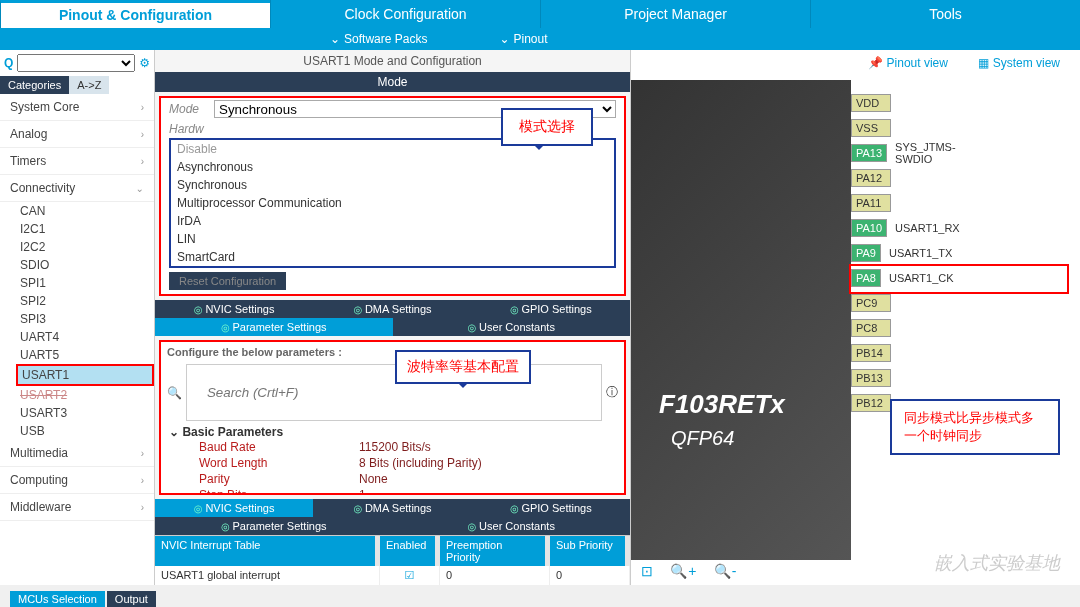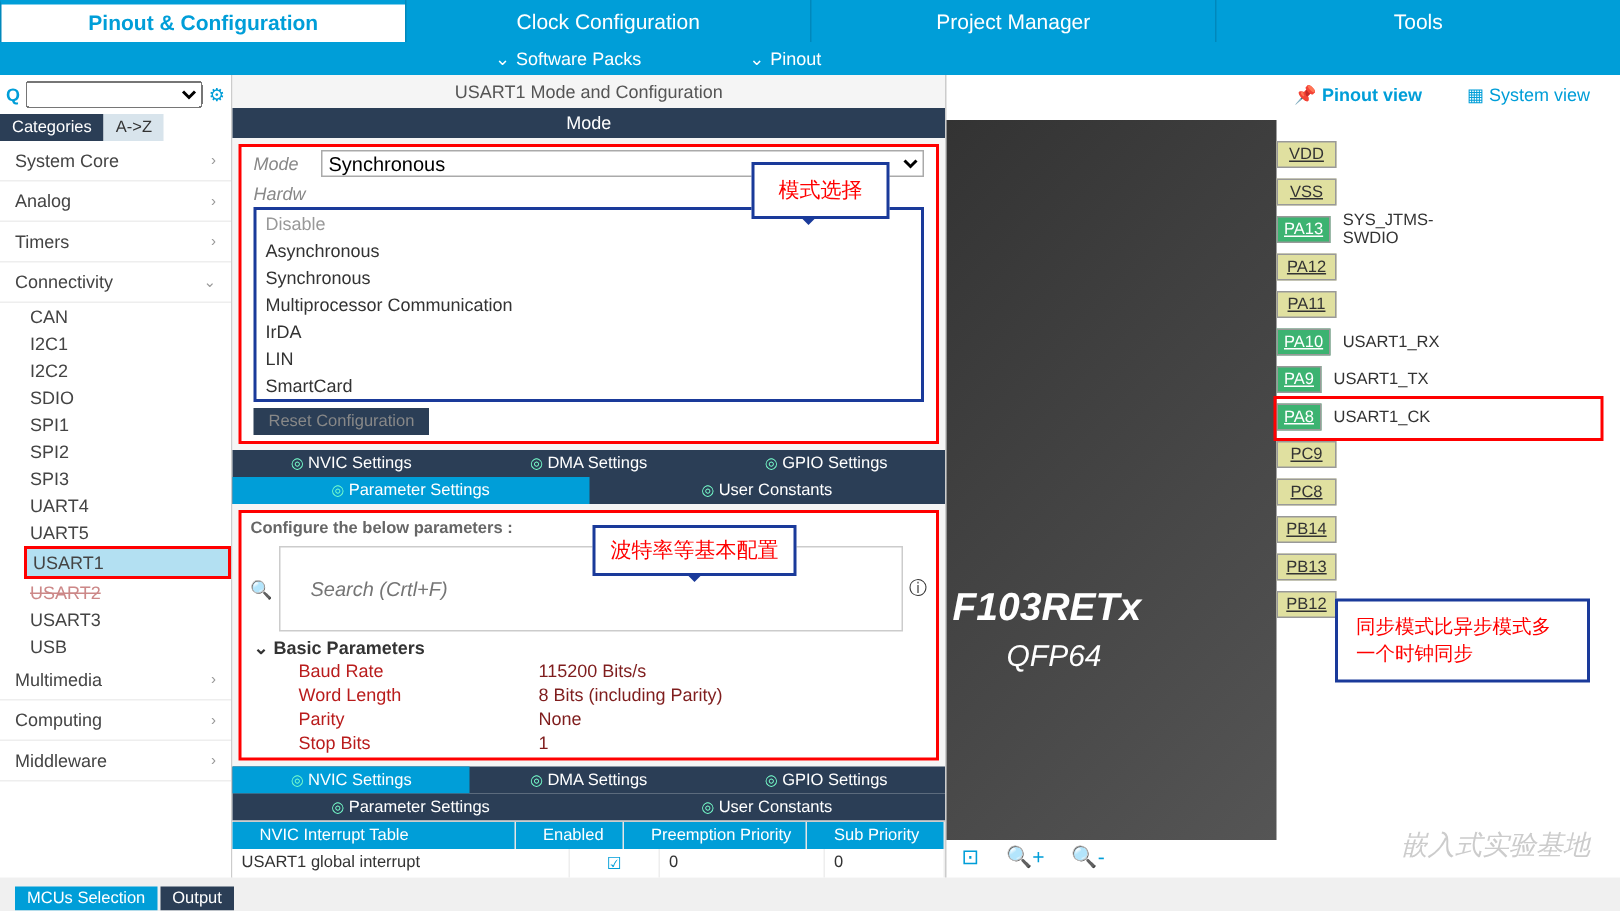--- a/index.html
+++ b/index.html
@@ -48,32 +48,32 @@
 .parambox .srch input { flex: 1; border: 1px solid #ccc; padding: 20px; font-style: italic; color: #aaa; }
 .parambox .grp { padding: 2px 8px; font-size: 12px; }
 .parambox .grp .gname { color: #333; font-weight: bold; }
 .parambox .grp .prow { display: flex; padding: 1px 0 1px 30px; }
 .parambox .grp .prow .pn { width: 160px; color: #b91c1c; }
 .parambox .grp .prow .pv { color: #7f1d1d; }
 .callout2 { position: absolute; left: 240px; top: 300px; border: 2px solid #1a3a9a; background: #fff; padding: 6px 10px; color: red; font-size: 14px; z-index: 10; text-align:center; }
 .callout2::after { content: ""; position: absolute; left: 60px; bottom: -12px; border: 6px solid transparent; border-top-color: #1a3a9a; }
 .nvictable { border-top: 1px solid #ccc; }
 .nvictable .nhdr { display: flex; background: #009ed8; color: #fff; font-size: 11px; }
-.nvictable .nhdr div { padding: 3px 6px; border-right: 1px solid #e5e5e5; margin-left: 12px; }
+.nvictable .nhdr div { padding: 3px 6px; border-right: 5px solid #e5e5e5; }
 .nvictable .nrow { display: flex; font-size: 11px; background: #fff; }
 .nvictable .nrow div { padding: 3px 6px; border-right: 1px solid #eee; }
 .right { width: 450px; background: #fff; position: relative; border-left: 1px solid #ccc; }
 .right .viewbar { display: flex; gap: 30px; padding: 6px 20px; font-size: 12px; color: #009ed8; justify-content:flex-end;}
-.right .viewbar .v.active { font-weight: bold; }
+.right .viewbar .v.active { font-weight: normal; }
 .right .chip { position: absolute; left: 0px; top: 30px; width: 220px; height: 480px; background: linear-gradient(135deg,#333 0%,#555 100%); color: #fff; display: flex; align-items: center; justify-content: center; flex-direction: column; }
-.right .chipname { font-size: 26px; font-weight: bold; font-style: italic; position:absolute; bottom:140px; left:4px;}
+.right .chipname { font-size: 26px; font-weight: bold; font-style: italic; position:absolute; bottom:140px; left:28px;}
 .right .chippkg { font-size: 20px; font-style: italic; position:absolute; bottom:110px; left:40px;}
 .right .pins { position: absolute; left: 220px; top: 40px; width: 100px; }
 .right .pin { height: 25px; display: flex; align-items: center; }
-.right .pin .pname { width: 40px; background: #e0e0a0; color: #333; padding: 2px 4px; font-size: 11px; text-align: center; border: 1px solid #999; text-decoration: underline; }
+.right .pin .pname { width: 40px; background: #e0e0a0; color: #333; padding: 2px 4px; font-size: 11px; border: 1px solid #999; }
 .right .pin .pname.green { background: #3cb371; color: #fff; }
 .right .pin .pfunc { padding-left: 8px; font-size: 11px; color: #333; }
 .right .redbox { position: absolute; border: 2px solid red; }
 .callout3 { position: absolute; right: 20px; bottom: 130px; border: 2px solid #1a3a9a; background: #fff; padding: 8px 12px; color: red; font-size: 13px; width: 170px; }
 .zoombar { position: absolute; bottom: 6px; left: 10px; display: flex; gap: 18px; color: #009ed8; font-size: 14px; }
 .watermark { position: absolute; right: 20px; bottom: 10px; color: #ccc; font-size: 18px; font-style: italic;}
 .bottomtabs { position: absolute; bottom: 0; left: 10px; display: flex; font-size: 11px; }
 .bottomtabs .bt { padding: 2px 8px; background: #2b3e56; color: #fff; margin-right: 2px; }
 .bottomtabs .bt.active { background: #009ed8; }
 </style>

